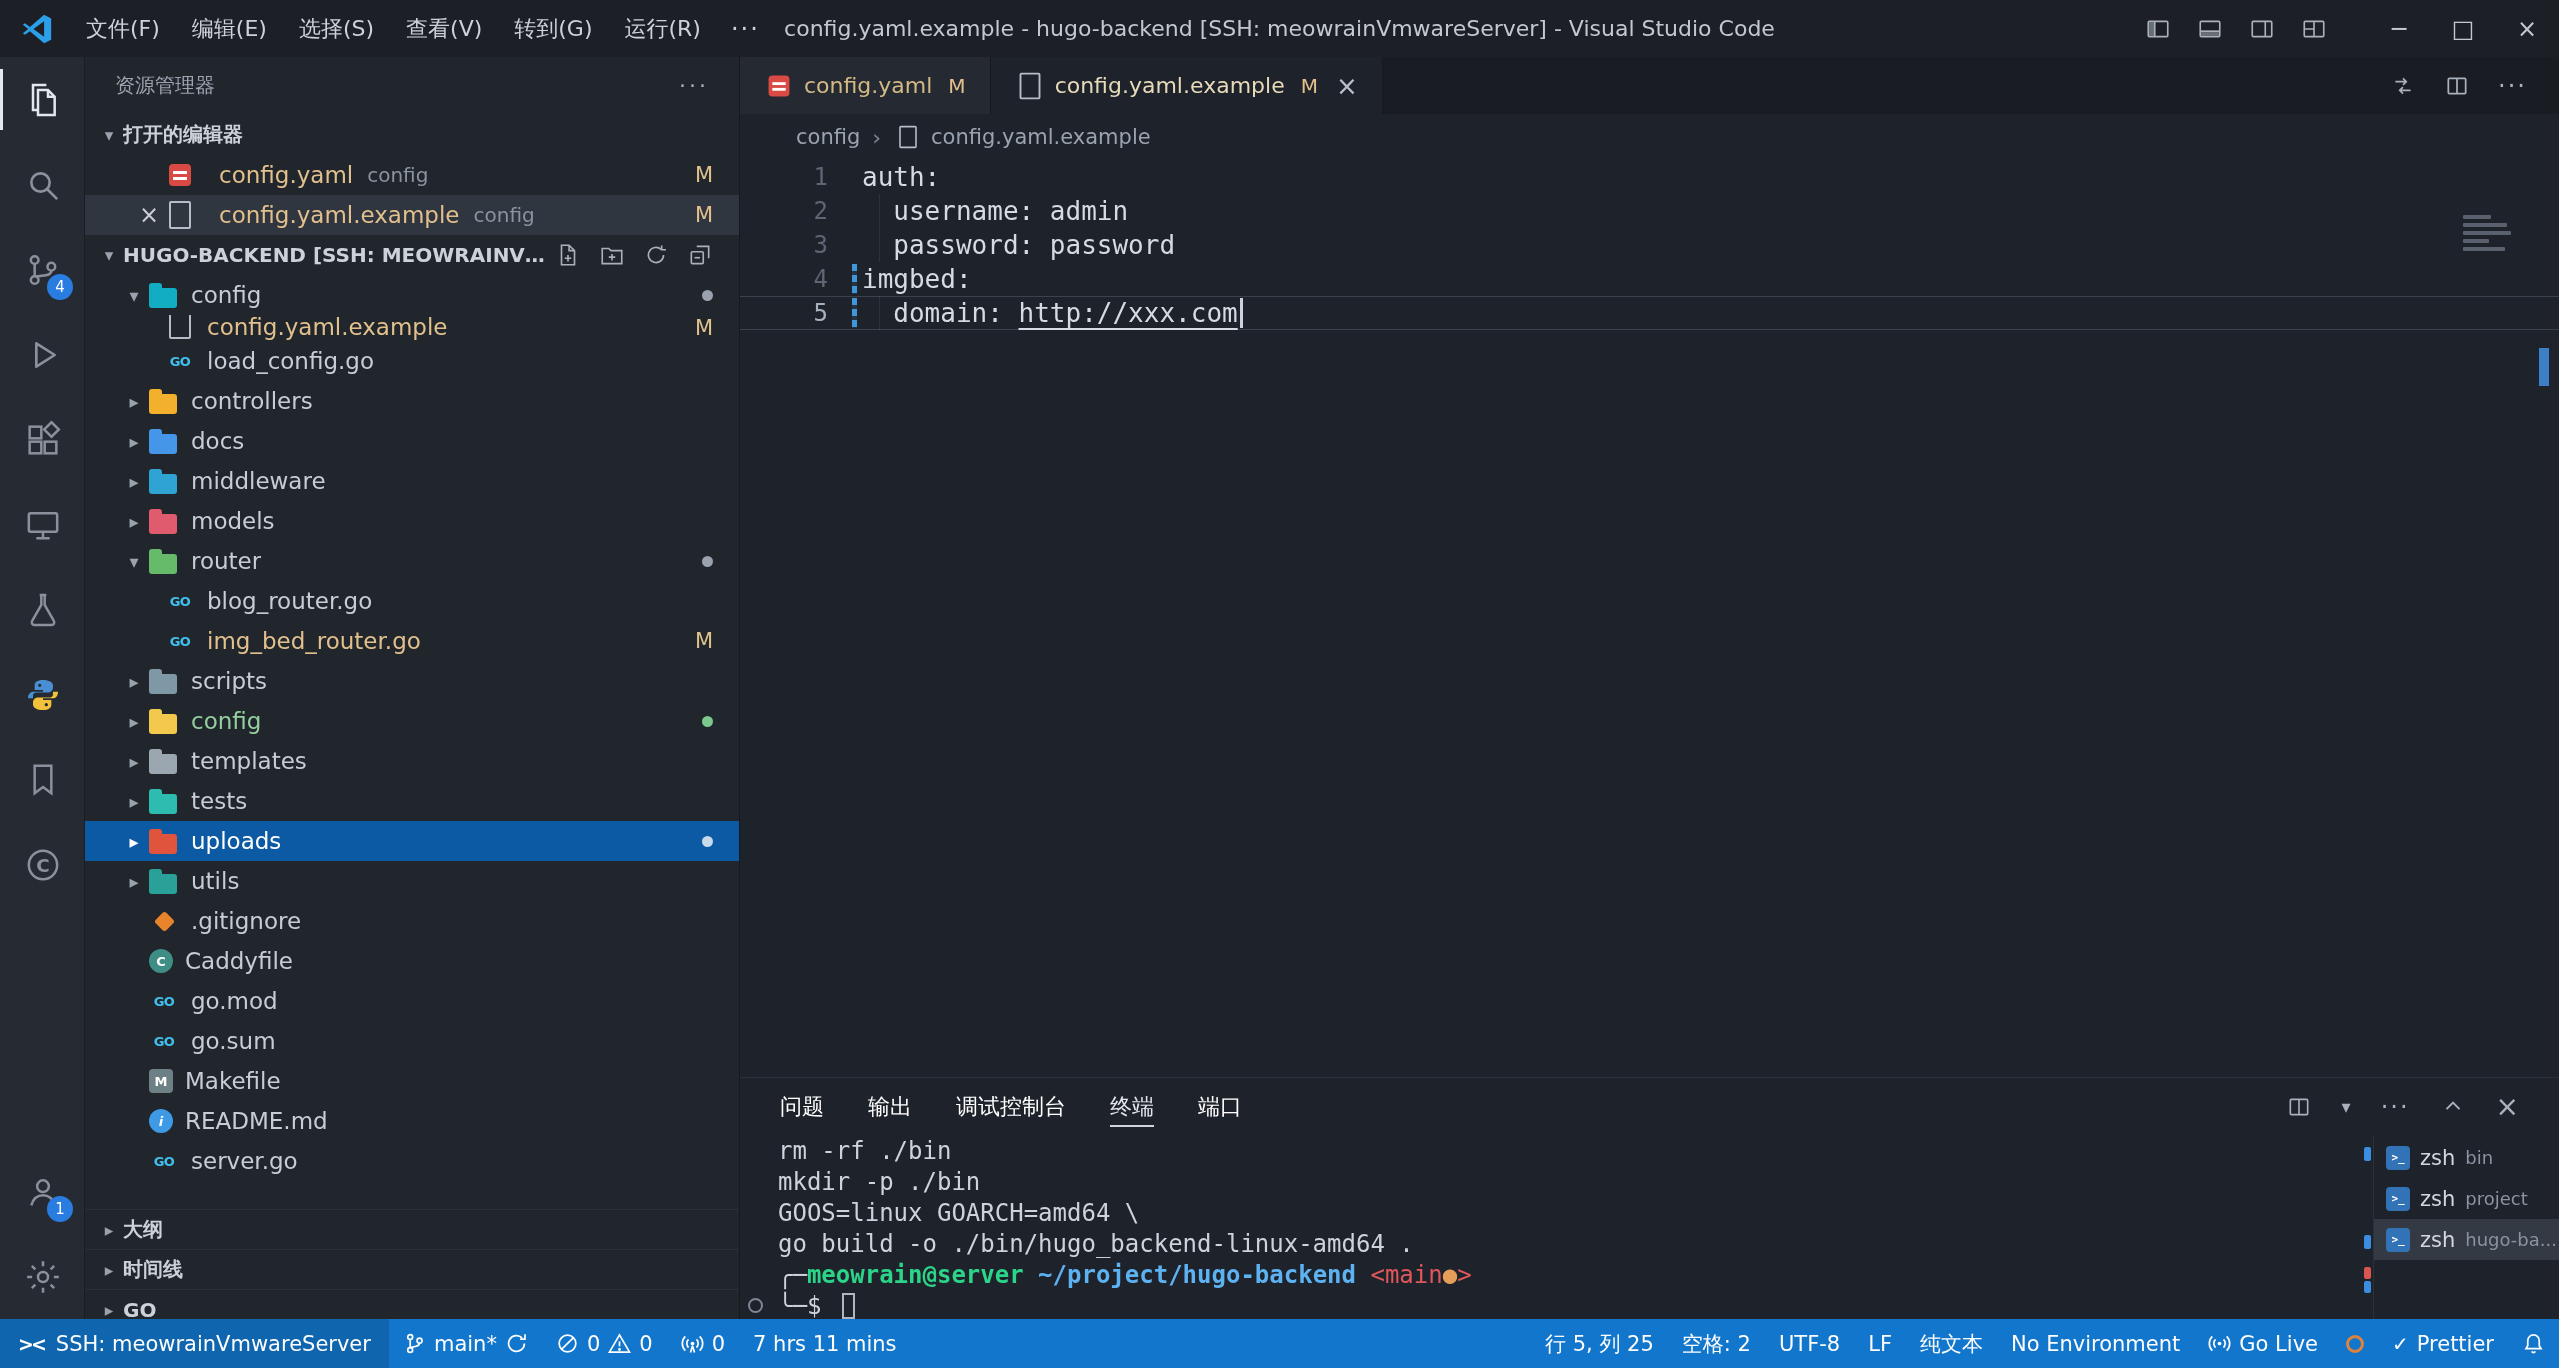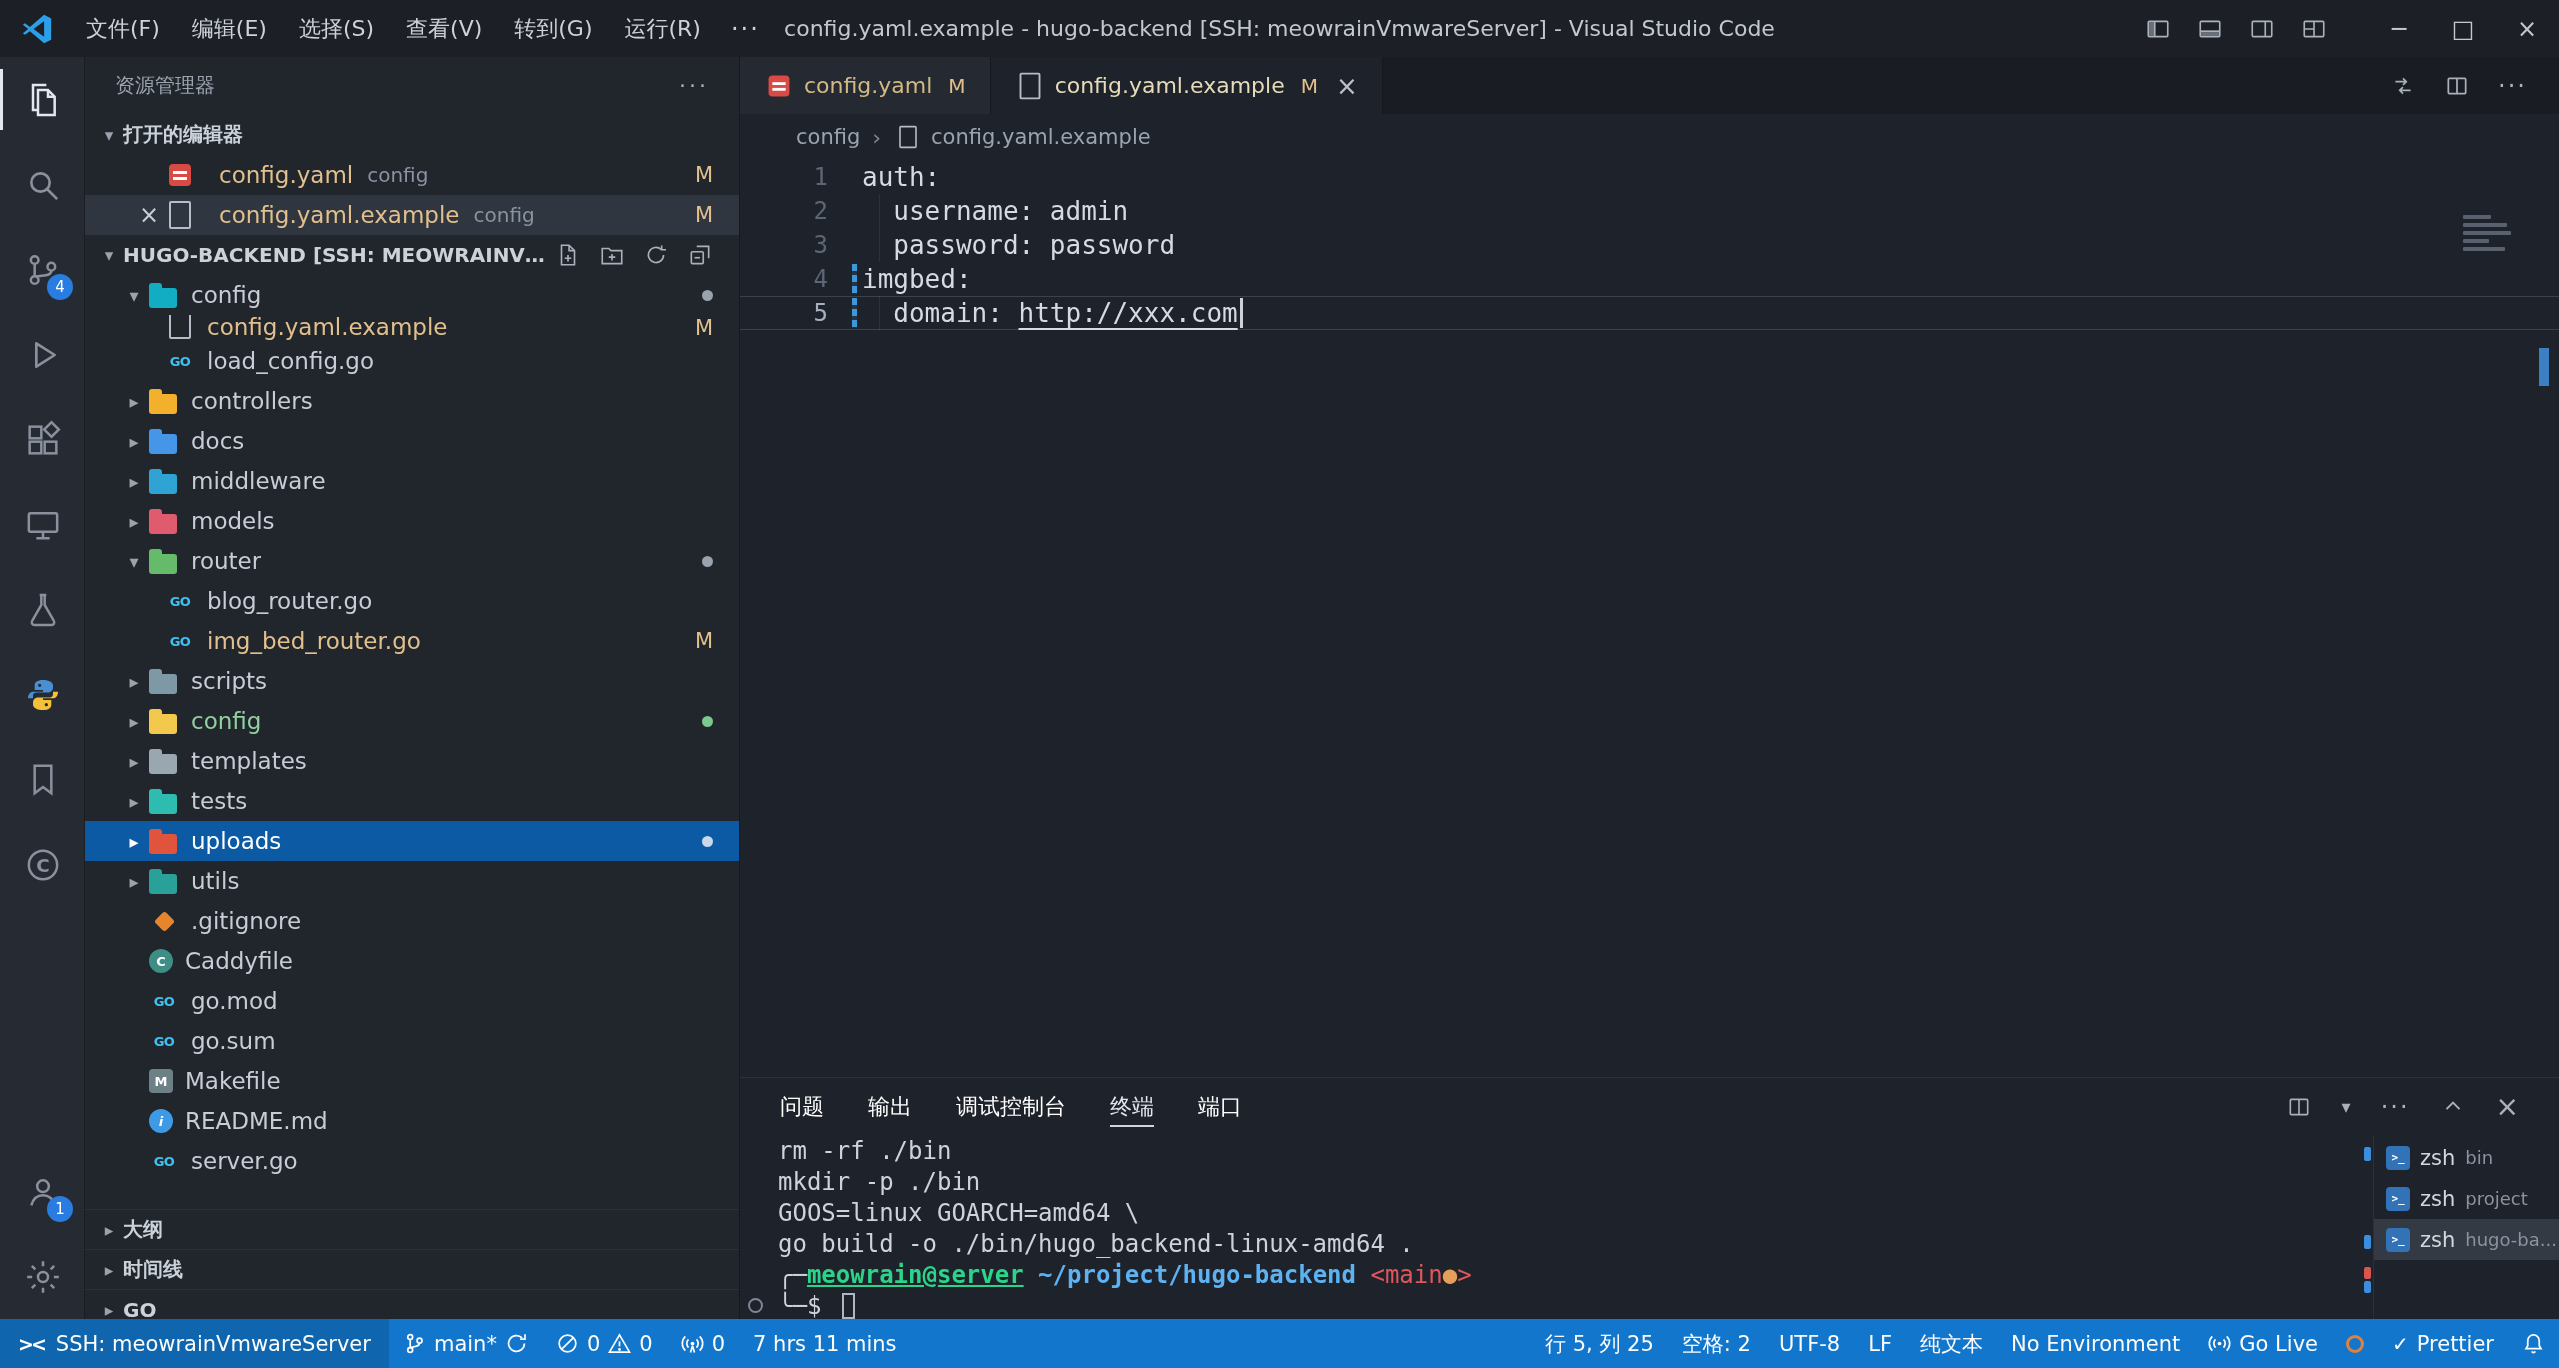--- a/index.html
+++ b/index.html
@@ -147,21 +147,21 @@
   .ptab.active { color:#e2e6ec; }
   .ptab.active::after { content:''; position:absolute; left:0; right:0; bottom:8px; height:2px; background:#cfd5dc; }
   .panel-actions { margin-left:auto; display:flex; align-items:center; gap:30px;
     padding-right:40px; color:#aab1bb; }
   .panel-actions svg { width:26px; height:26px; }
   .pa-chev { font-size:18px; }
   .pa-close { font-size:28px; }
   .panel-content { position:absolute; top:57px; bottom:0; left:0; right:200px; overflow:hidden; }
   .tline { position:relative; height:31px; display:flex; align-items:center; white-space:pre;
     font-family:"DejaVu Sans Mono",monospace; font-size:24px; color:#ccd3db; padding-left:38px; }
-  .t-green { color:var(--term-green,#2bd489); font-weight:bold;text-decoration:underline; }
+  .t-green { color:var(--term-green,#2bd489); font-weight:bold; }
   .t-blue { color:var(--term-blue,#5db2f2); font-weight:bold; }
   .t-red { color:var(--term-red,#e0575b); }
   .t-orange { color:var(--term-orange,#e59f5a); }
   .cursor-box { display:inline-block; width:13px; height:26px; border:2px solid #aeb6c1; margin-left:6px; }
   .cmd-dot { position:absolute; left:8px; top:8px; width:15px; height:15px; border:2px solid #7e8794;
     border-radius:50%; }
   .term-marks { position:absolute; top:57px; bottom:0; right:188px; width:7px; }
   .term-marks i { position:absolute; left:0; width:7px; border-radius:2px; display:block; }
   .term-sessions { position:absolute; top:57px; bottom:0; right:0; width:186px;
     border-left:1px solid #2b303a; padding-top:2px; }

